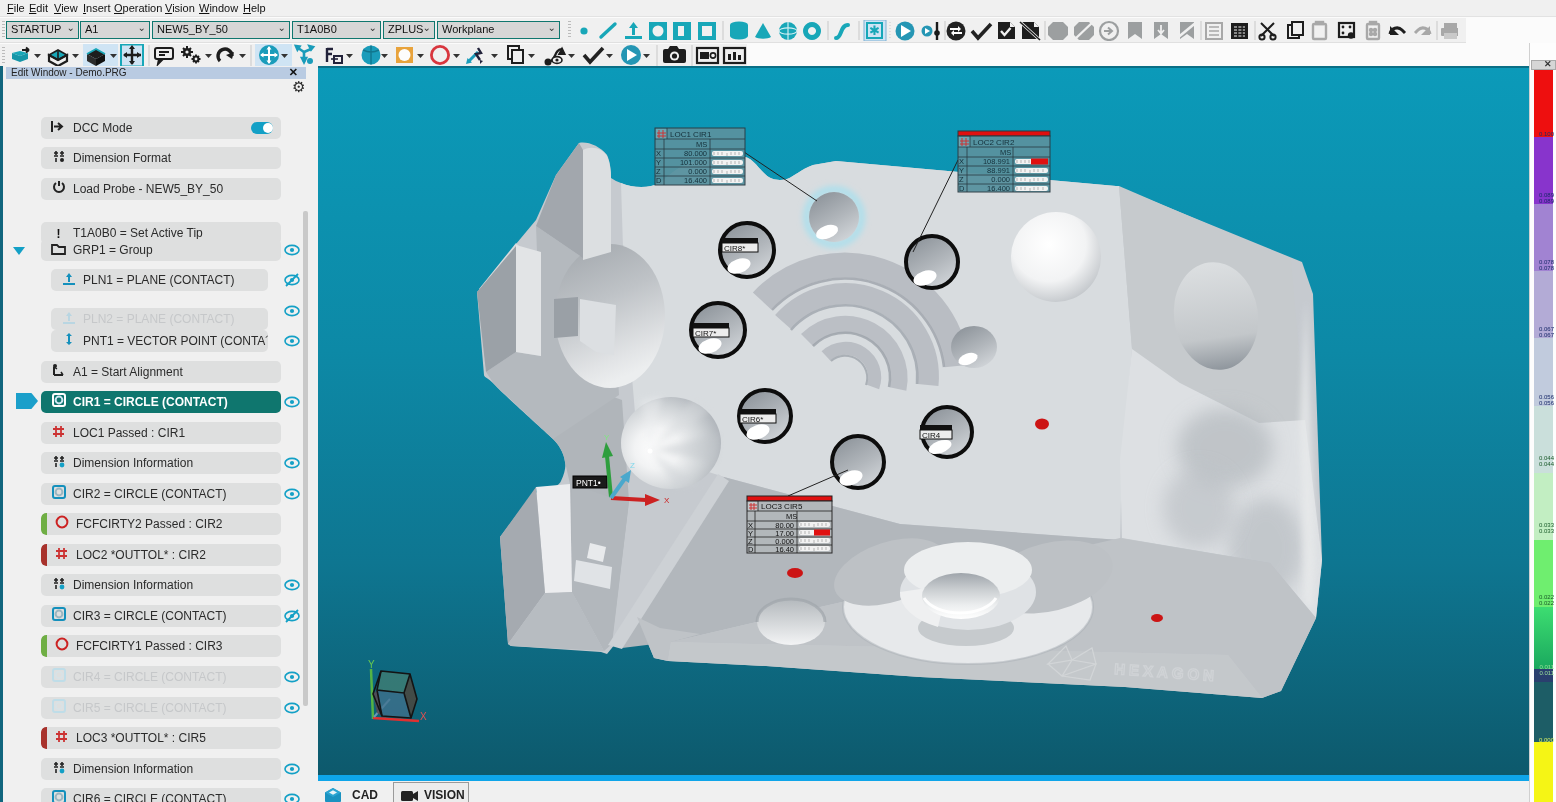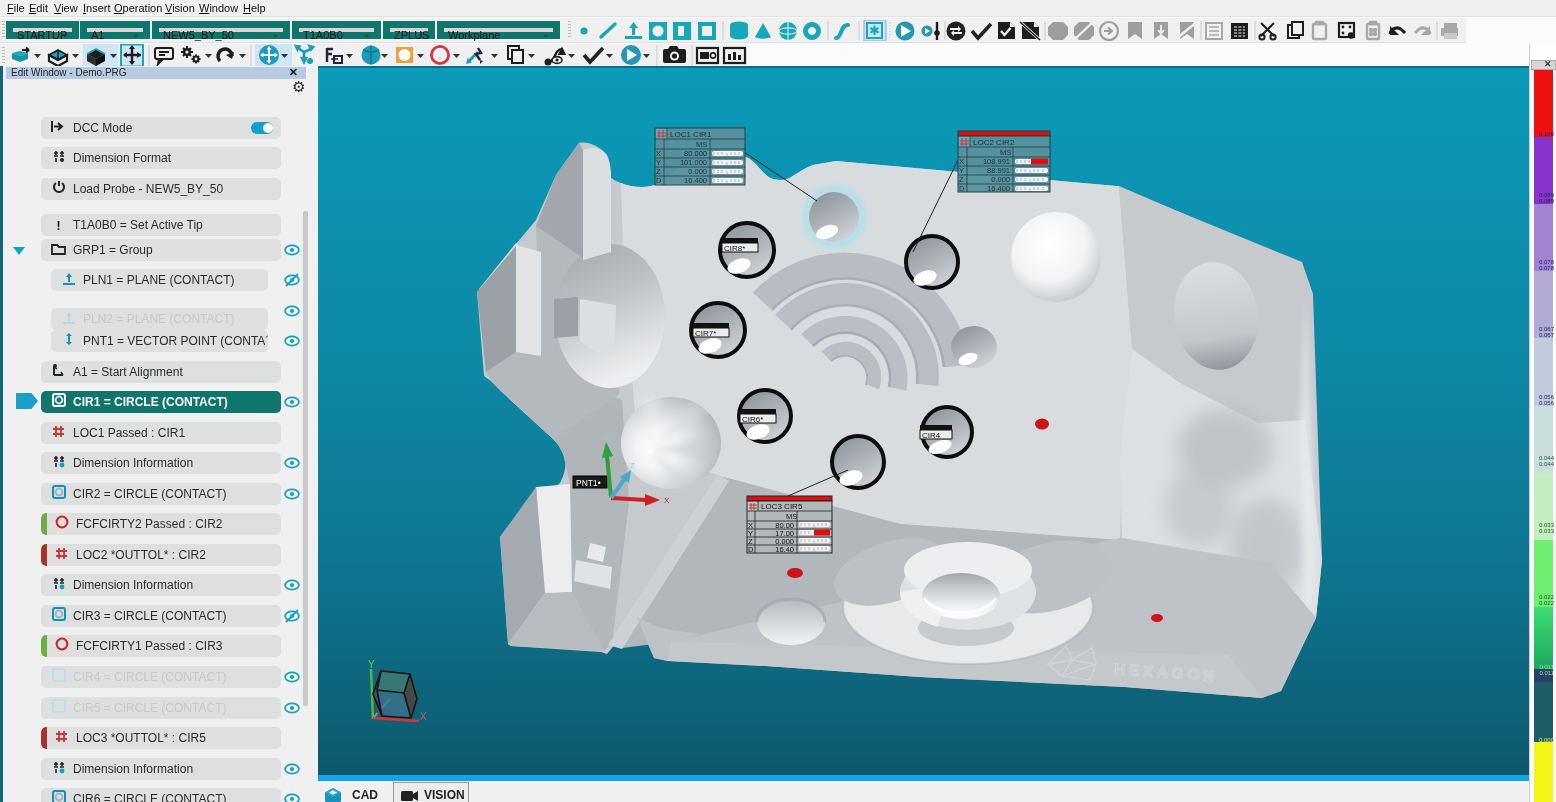--- a/index.html
+++ b/index.html
@@ -4,21 +4,21 @@
 <style>
 * { margin:0; padding:0; box-sizing:border-box; }
 html,body { width:1556px; height:802px; font-family:"Liberation Sans", sans-serif; overflow:hidden; background:#fbfbfb; position:relative; }
 .abs { position:absolute; }
 
 
 #menubar { left:0; top:0; width:1556px; height:17px; background:#f0f0f0; border-bottom:1px solid #e2e2e2; font-size:11px; color:#111; }
 #menubar span { position:absolute; top:2px; }
 #toolbar1 { left:0; top:18px; width:1466px; height:25px; background:#f0f0f0; border-bottom:1px solid #e0e0e0; }
 #toolbar2 { left:0; top:44px; width:747px; height:23px; background:#f0f0f0; }
-.combo { position:absolute; top:3px; height:18px; background:#d6d6d6; border:7px solid #0f766e; font-size:11px; color:#111; line-height:15px; padding-left:4px; }
+.combo { position:absolute; top:3px; height:18px; background:#d6d6d6; border:1px solid #0f766e; font-size:11px; color:#111; line-height:15px; padding-left:4px; }
 .combo:after { content:"\2304"; position:absolute; right:3px; top:-2px; font-size:10px; color:#333; }
 .grip { position:absolute; top:3px; width:3px; height:18px; background-image:repeating-linear-gradient(#bbb 0 1px, transparent 1px 3px); }
 .ticon { position:absolute; }
 
 
 #panel { left:0; top:66px; width:318px; height:736px; background:#f0f0f0; border-left:3px solid #11667e; }
 #ptitle { position:absolute; left:3px; top:1px; width:300px; height:12px; background:#b9cbe2; font-size:10px; color:#222; padding-left:5px; line-height:12px; }
 #ptitle .x { position:absolute; right:8px; top:-1px; color:#111; font-weight:bold; font-size:11px; }
 .btn { position:absolute; left:38px; width:240px; height:22px; background:#dedfdf; border-radius:5px; font-size:12px; color:#2b2b2b; line-height:22px; white-space:nowrap; overflow:hidden; }
 .btn.ind { left:48px; width:217px; }
@@ -286,21 +286,21 @@
           </svg></span>DCC Mode
       <span class="abs" style="left:210px;top:5px;width:22px;height:12px;background:#13a0c6;border-radius:6px"></span><span class="abs" style="left:222px;top:6px;width:10px;height:10px;background:#fff;border-radius:5px"></span></div>
     <div class="btn" style="top:81px"><span class="ic"><svg width="14" height="13" viewBox="0 0 14 13">
             <path d="M2 3h4M2 6h4M8 3h4M8 6h4M4 1v4M10 1v4M4 8v4" stroke="#222" stroke-width="1.6" fill="none"></path>
             <circle cx="10" cy="10" r="2" fill="#222"></circle>
           </svg></span>Dimension Format</div>
     <div class="btn" style="top:112px"><span class="ic"><svg width="14" height="14" viewBox="0 0 14 14">
             <path d="M7 1v5" stroke="#222" stroke-width="2"></path>
             <path d="M4 3a5 5 0 1 0 6 0" stroke="#222" stroke-width="2" fill="none"></path>
           </svg></span>Load Probe - NEW5_BY_50</div>
-    <div class="btn" style="top:148px"><span class="ic" style="font-weight:bold;color:#111">!</span>T1A0B0 = Set Active Tip</div>
+    <div class="btn" style="top:156px"><span class="ic" style="font-weight:bold;color:#111">!</span>T1A0B0 = Set Active Tip</div>
 
     <div class="abs" style="left:10px;top:181px;width:0;height:0;border-left:6px solid transparent;border-right:6px solid transparent;border-top:8px solid #13a0c6"></div>
     <div class="btn" style="top:173px"><span class="ic"><svg width="15" height="12" viewBox="0 0 15 12">
             <path d="M1 2h5l2 2h6v7H1z" fill="none" stroke="#222" stroke-width="1.8"></path>
           </svg></span>GRP1 = Group</div>
 
     <div class="btn ind" style="top:203px"><span class="ic"><svg width="14" height="13" viewBox="0 0 14 13">
             <path d="M1 12h12" stroke="#1490bc" stroke-width="2"></path>
             <path d="M7 10V3" stroke="#1490bc" stroke-width="2"></path>
             <path d="M4 5l3-4 3 4" fill="#1490bc"></path>

